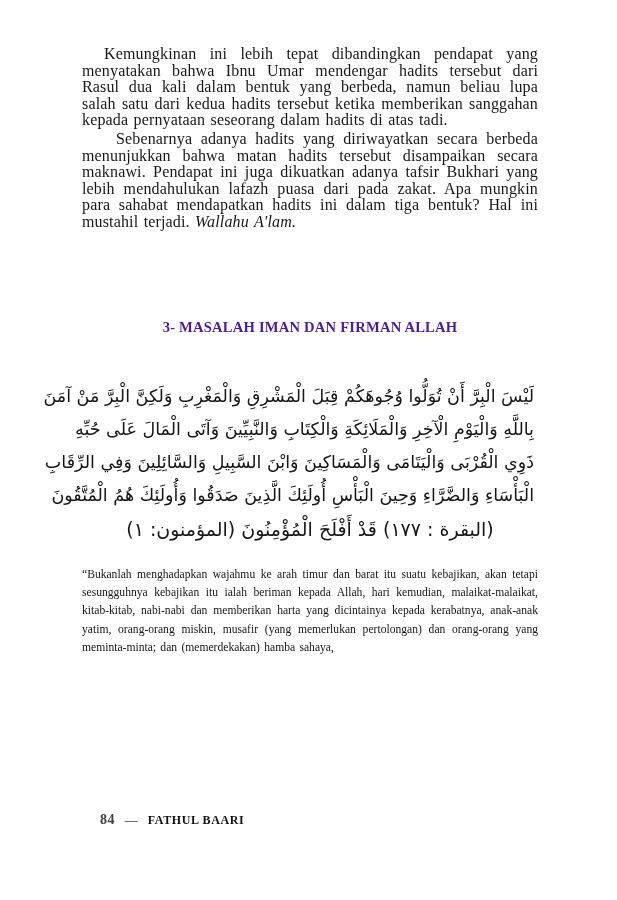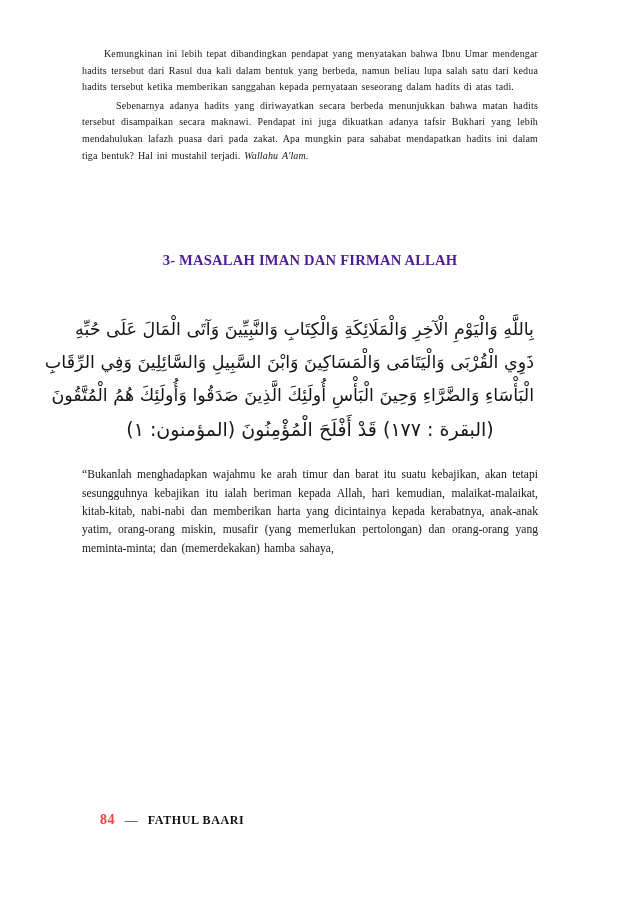--- a/index.html
+++ b/index.html
@@ -24,21 +24,21 @@
     background: #fefefe;
   }
   .content {
     position: absolute;
     left: 82px;
     top: 46px;
     width: 456px;
   }
   .para {
     text-align: justify;
-    font-size: 10px;
+    font-size: 16px;
     line-height: 16.6px;
     letter-spacing: 0.15px;
     margin: 0 0 0 0;
     color: #18181a;
     word-spacing: 1.2px;
   }
   .para.first {
     text-indent: 22px;
   }
   .para.second {
@@ -93,21 +93,21 @@
     left: 100px;
     top: 812px;
     display: flex;
     align-items: baseline;
     gap: 10px;
   }
   .folio {
     font-size: 14px;
     font-weight: bold;
     letter-spacing: 0.4px;
-    color: #ef4444;
+    color: #404040;
   }
   .dash {
     font-size: 13px;
     color: #111111;
   }
   .book-title {
     font-size: 12px;
     font-weight: bold;
     letter-spacing: 0.6px;
     color: #111111;
@@ -119,20 +119,21 @@
 <div class="page">
   <div class="content">
 
     <p class="para first">Kemungkinan ini lebih tepat dibandingkan pendapat yang menyatakan bahwa Ibnu Umar mendengar hadits tersebut dari Rasul dua kali dalam bentuk yang berbeda, namun beliau lupa salah satu dari kedua hadits tersebut ketika memberikan sanggahan kepada pernyataan seseorang dalam hadits di atas tadi.</p>
 
     <p class="para second"><span>Sebenarnya adanya hadits yang diriwayatkan secara berbeda menunjukkan bahwa matan hadits tersebut disampaikan secara maknawi. Pendapat ini juga dikuatkan adanya tafsir Bukhari yang lebih mendahulukan lafazh puasa dari pada zakat. Apa mungkin para sahabat mendapatkan hadits ini dalam tiga bentuk? Hal ini mustahil terjadi.</span><span class="italic-tail"> Wallahu A'lam.</span></p>
 
     <h2 class="section-title">3- MASALAH IMAN DAN FIRMAN ALLAH</h2>
 
     <div class="arabic-block">
+      <span class="arabic-line">لَيْسَ الْبِرَّ أَنْ تُوَلُّوا وُجُوهَكُمْ قِبَلَ الْمَشْرِقِ وَالْمَغْرِبِ وَلَكِنَّ الْبِرَّ مَنْ آمَنَ</span>
       <span class="arabic-line">بِاللَّهِ وَالْيَوْمِ الْآخِرِ وَالْمَلَائِكَةِ وَالْكِتَابِ وَالنَّبِيِّينَ وَآتَى الْمَالَ عَلَى حُبِّهِ</span>
       <span class="arabic-line">ذَوِي الْقُرْبَى وَالْيَتَامَى وَالْمَسَاكِينَ وَابْنَ السَّبِيلِ وَالسَّائِلِينَ وَفِي الرِّقَابِ</span>
       <span class="arabic-line">الْبَأْسَاءِ وَالضَّرَّاءِ وَحِينَ الْبَأْسِ أُولَئِكَ الَّذِينَ صَدَقُوا وَأُولَئِكَ هُمُ الْمُتَّقُونَ</span>
     </div>
 
     <div class="arabic-ref">(البقرة : ١٧٧) قَدْ أَفْلَحَ الْمُؤْمِنُونَ (المؤمنون: ١)</div>
 
     <p class="translation">“Bukanlah menghadapkan wajahmu ke arah timur dan barat itu suatu kebajikan, akan tetapi sesungguhnya kebajikan itu ialah beriman kepada Allah, hari kemudian, malaikat-malaikat, kitab-kitab, nabi-nabi dan memberikan harta yang dicintainya kepada kerabatnya, anak-anak yatim, orang-orang miskin, musafir (yang memerlukan pertolongan) dan orang-orang yang meminta-minta; dan (memerdekakan) hamba sahaya,</p>
 
   </div>

